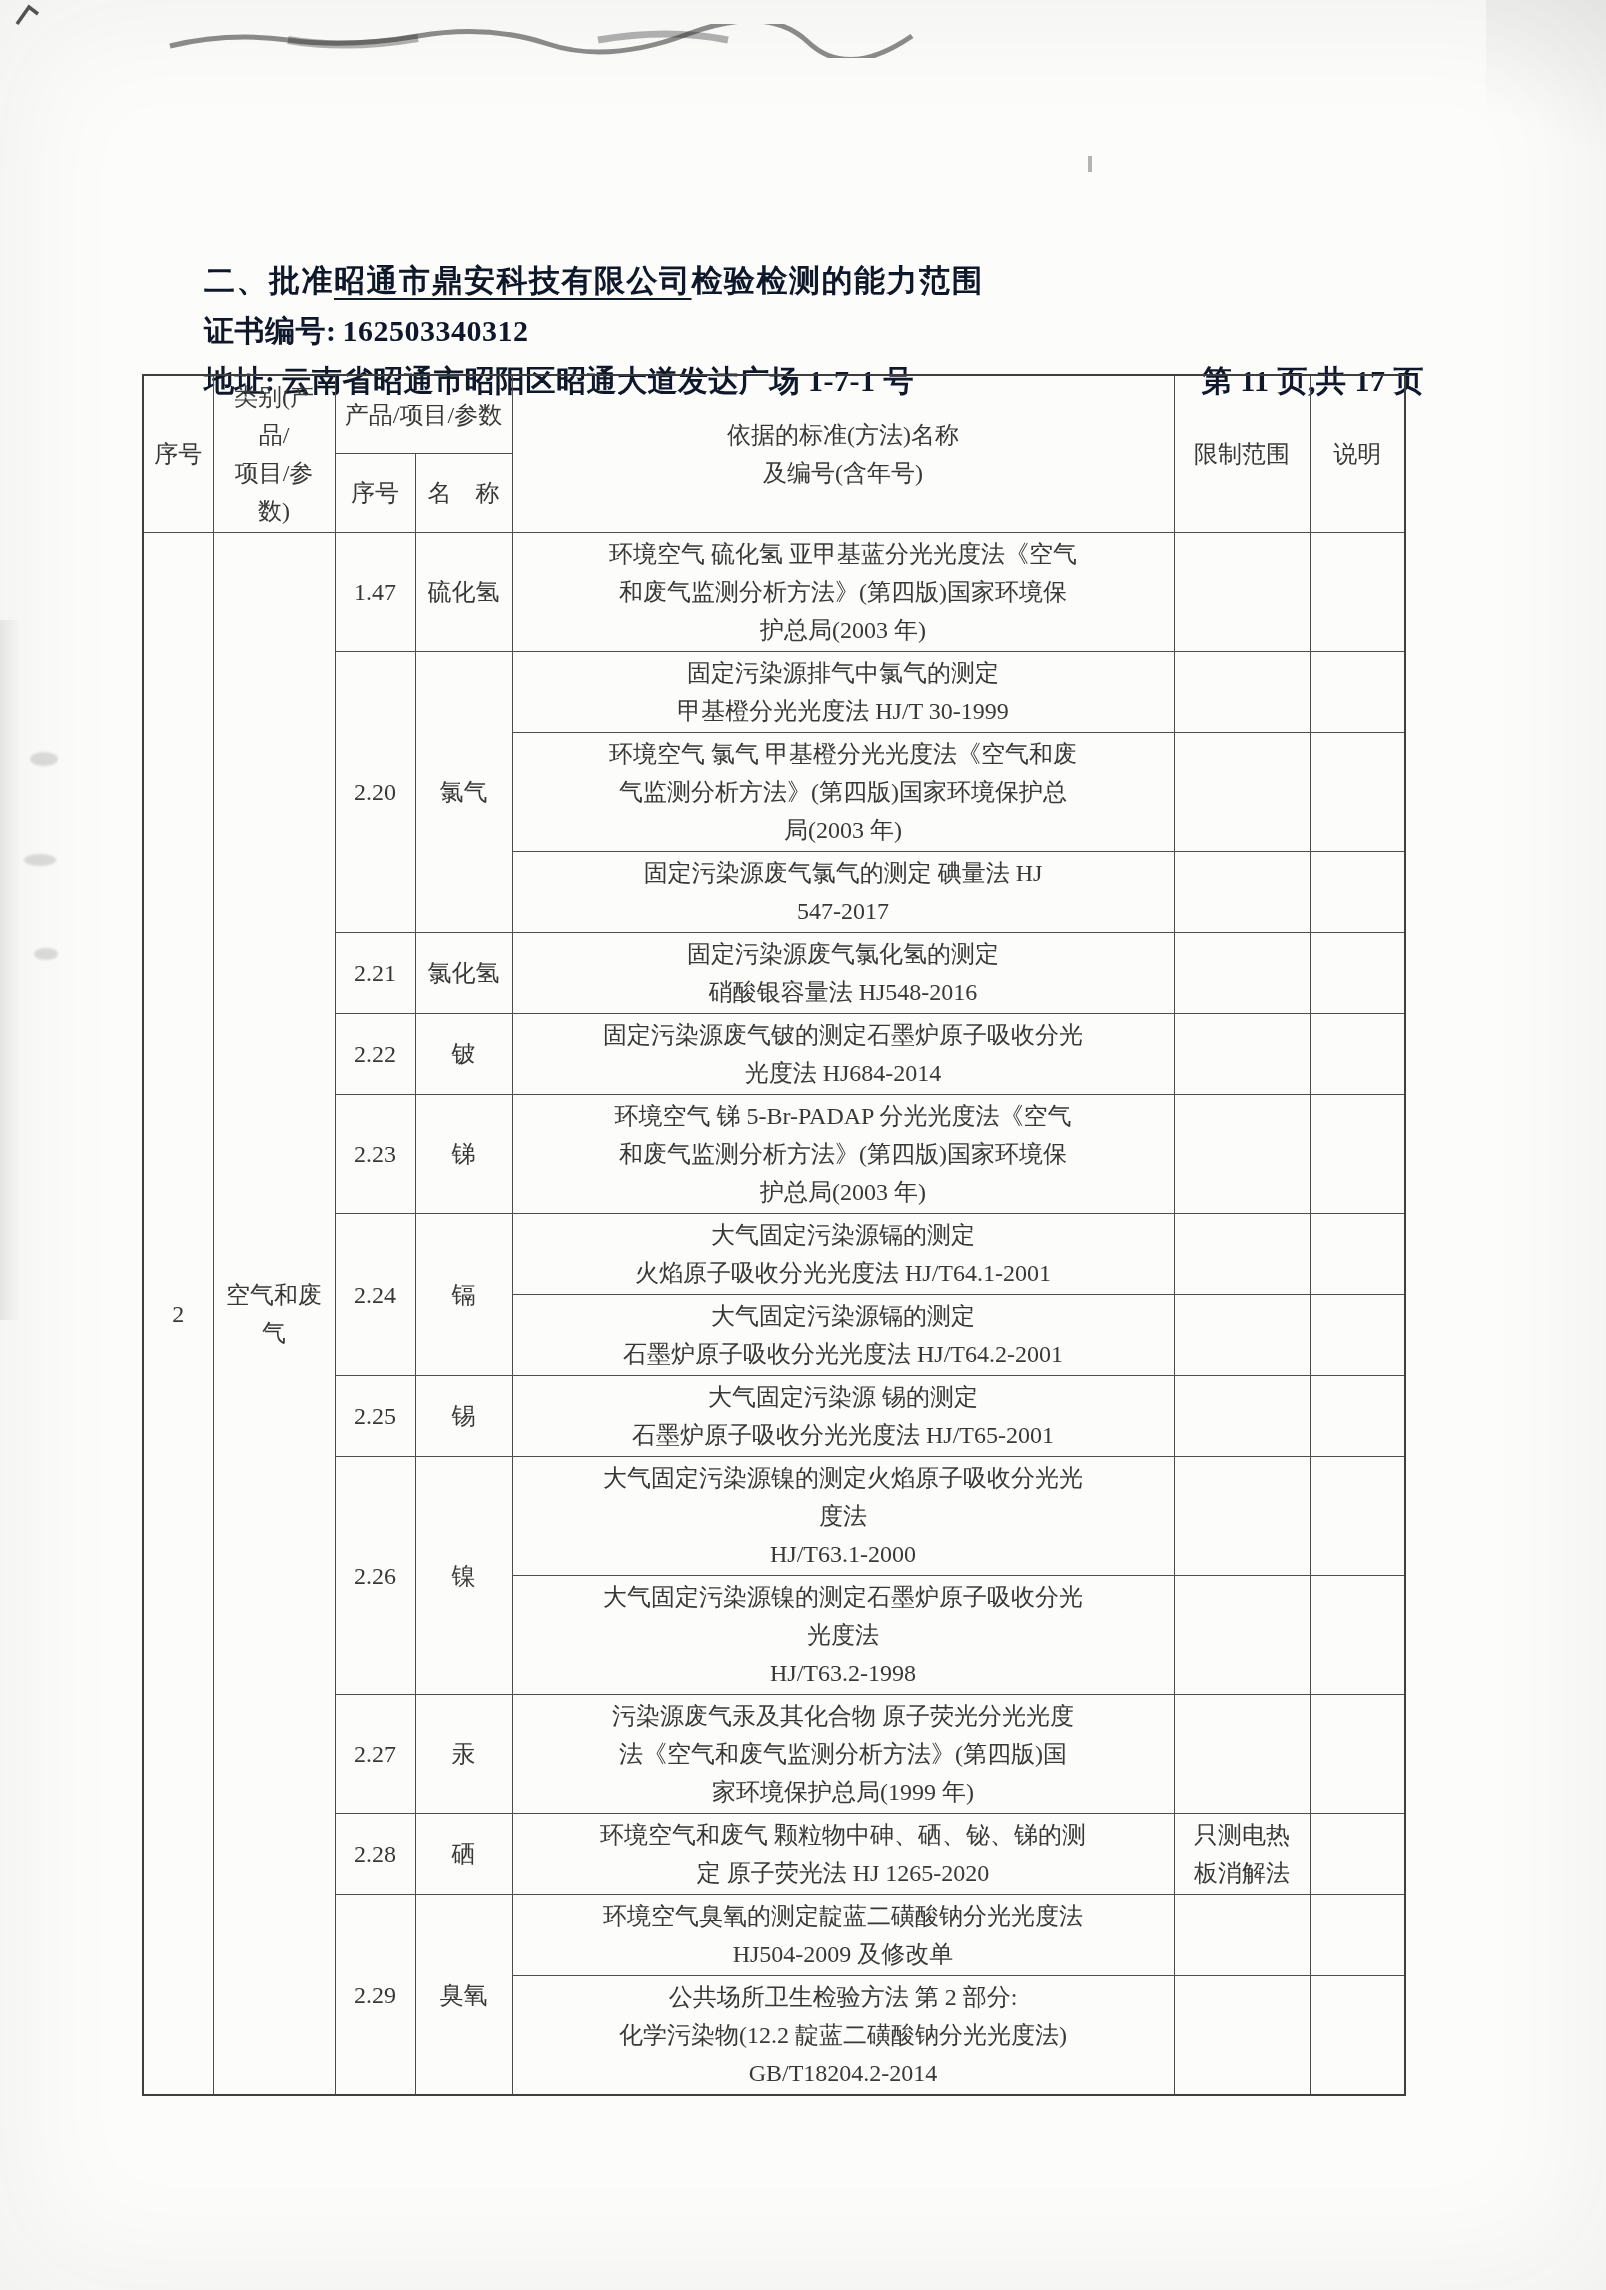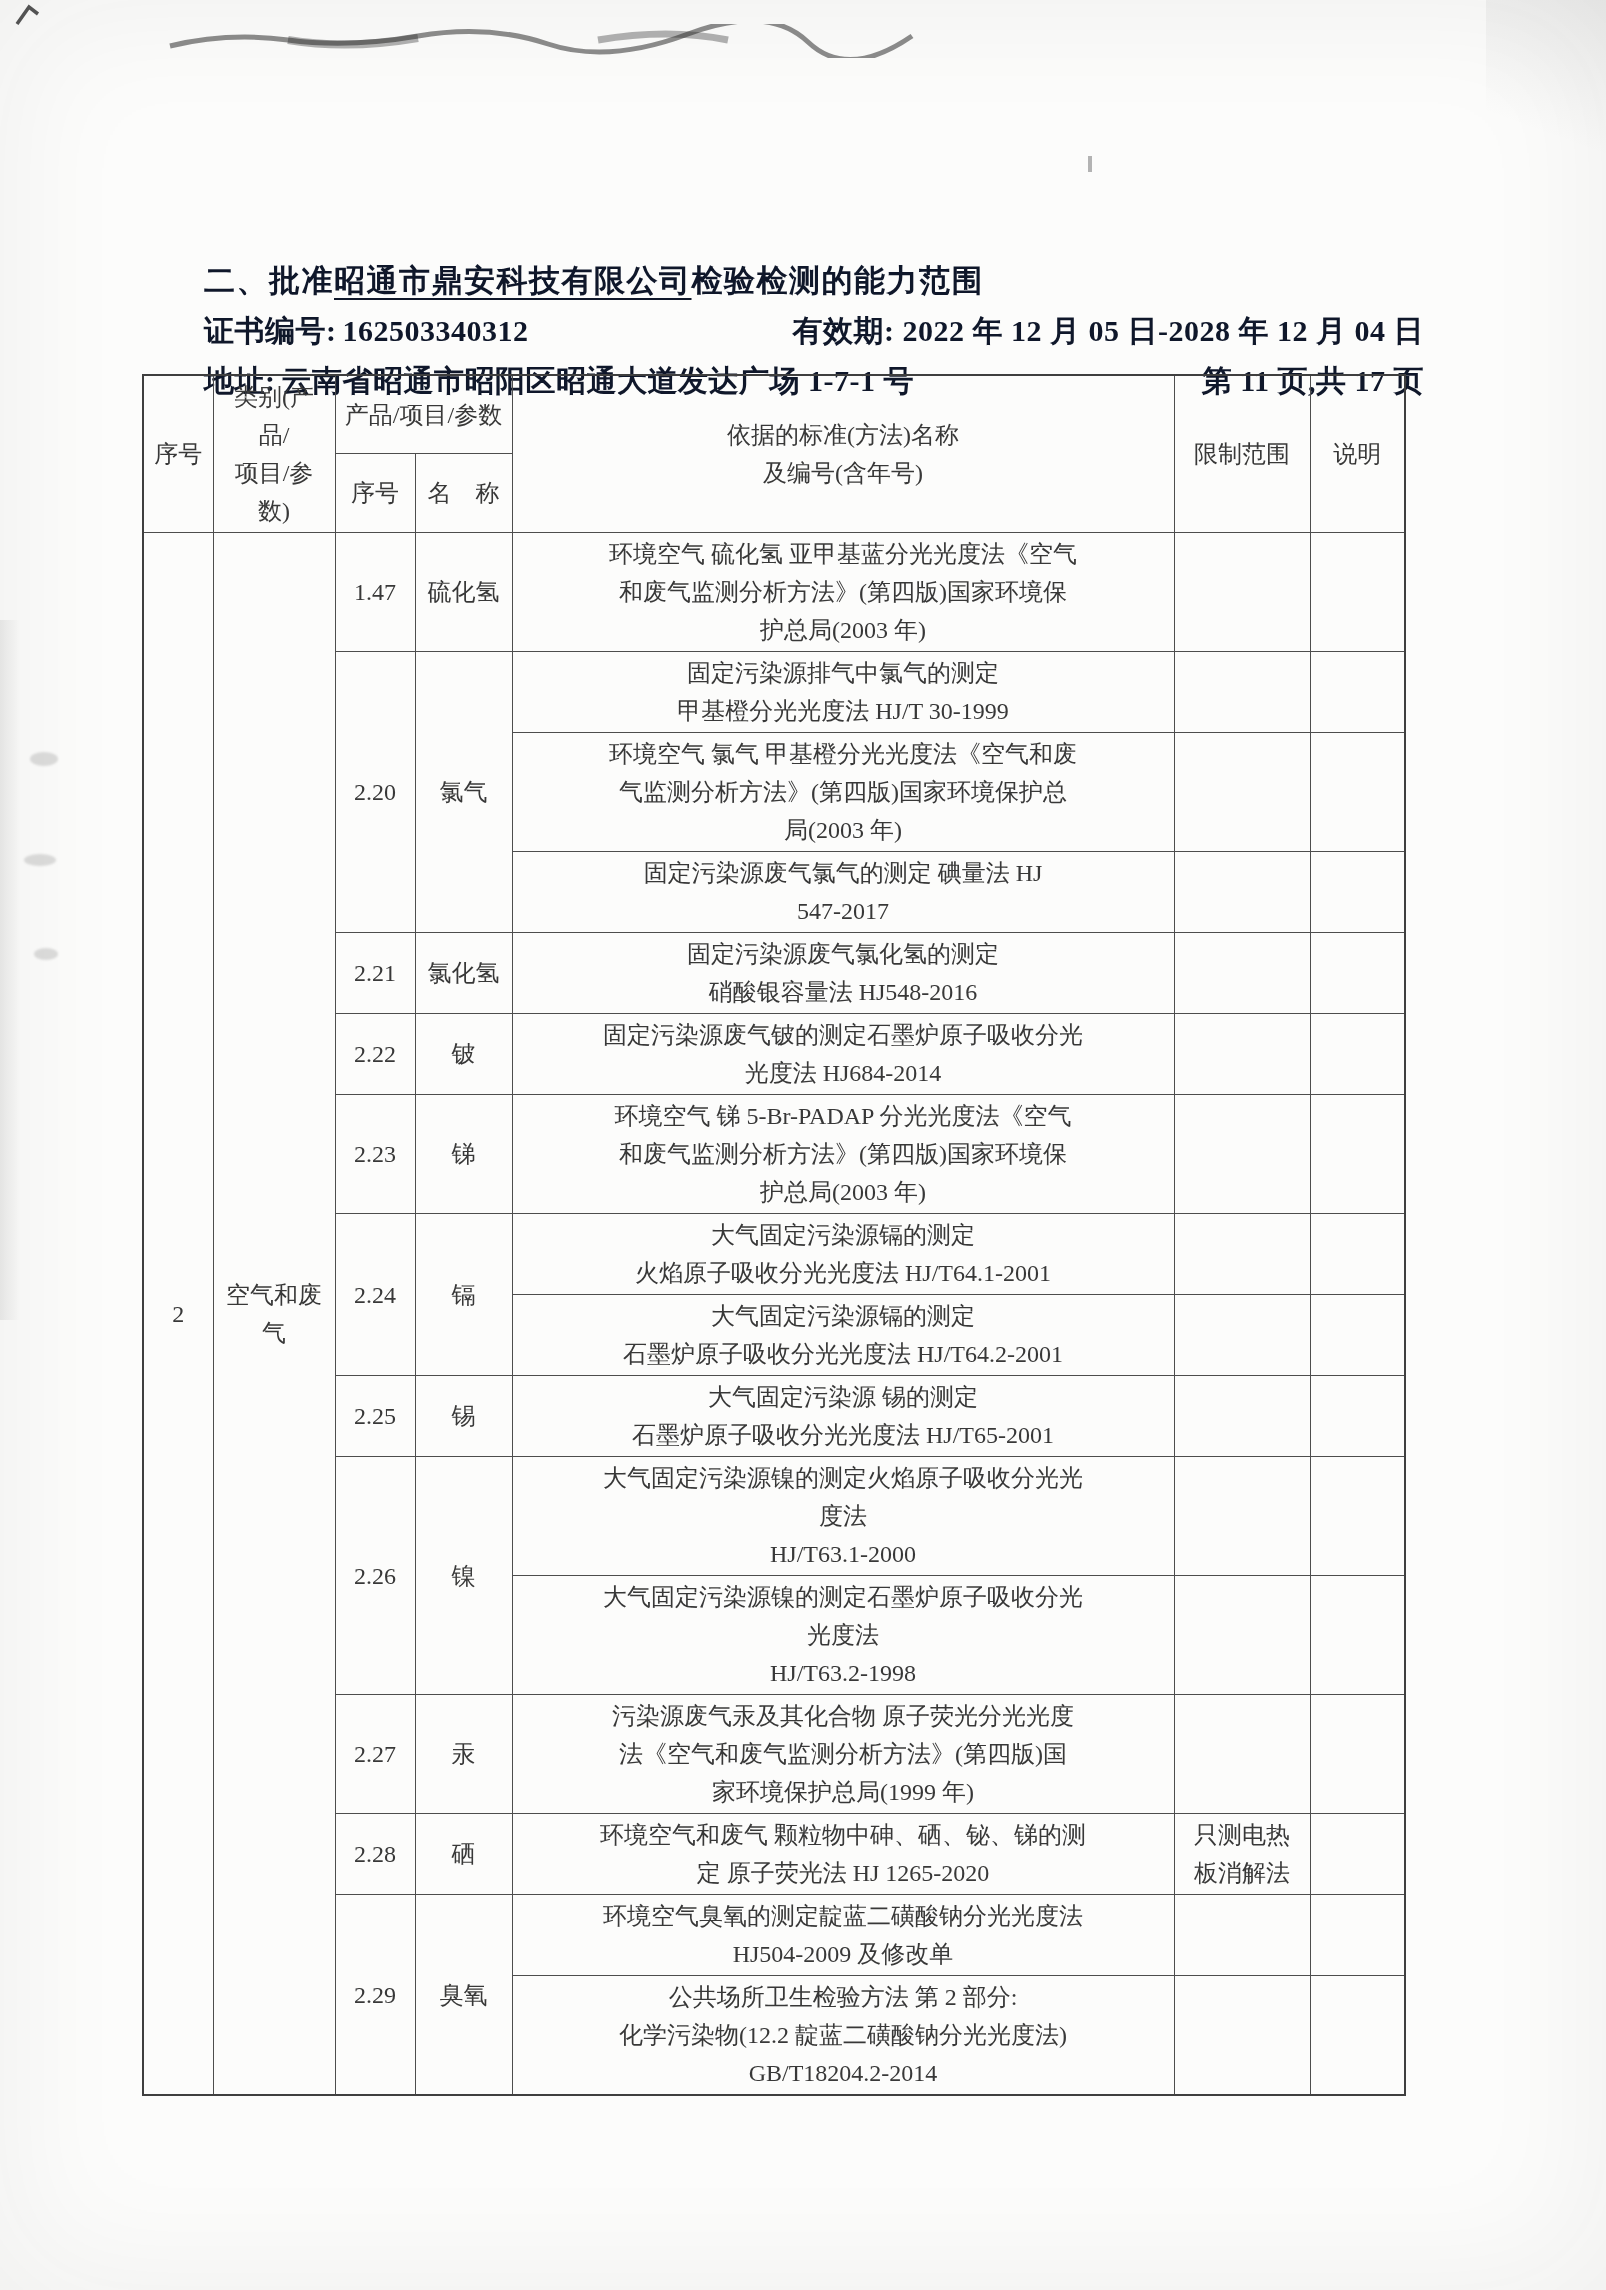--- a/index.html
+++ b/index.html
@@ -70,21 +70,20 @@
   <div class="artifact smudge" style="left:24px;top:854px;width:32px;height:12px;"></div>
   <div class="artifact smudge" style="left:34px;top:948px;width:24px;height:12px;"></div>
   <div class="artifact" style="left:1088px;top:156px;width:4px;height:16px;background:#5a5a5a;opacity:.45;"></div>
   <div class="edge-shade-right"></div>
   <div class="edge-shade-left"></div>
 
   <div class="doc-header">
     <div class="title-line"><span>二、批准</span><span class="title-underline">昭通市鼎安科技有限公司</span><span>检验检测的能力范围</span></div>
     <div class="meta-line">
       <div class="left"><span>证书编号:</span><span>162503340312</span></div>
-      <div class="right"><span>有效期:</span> <span>2022 年 12 月 05 日-2028 年 12 月 04 日</span></div>
     </div>
     <div class="meta-line">
       <div class="left"><span>地址:</span><span>云南省昭通市昭阳区昭通大道发达广场 1-7-1 号</span></div>
       <div class="right">第 11 页,共 17 页</div>
     </div>
   </div>
 
   <table class="cap">
     <colgroup>
       <col style="width:70px">

